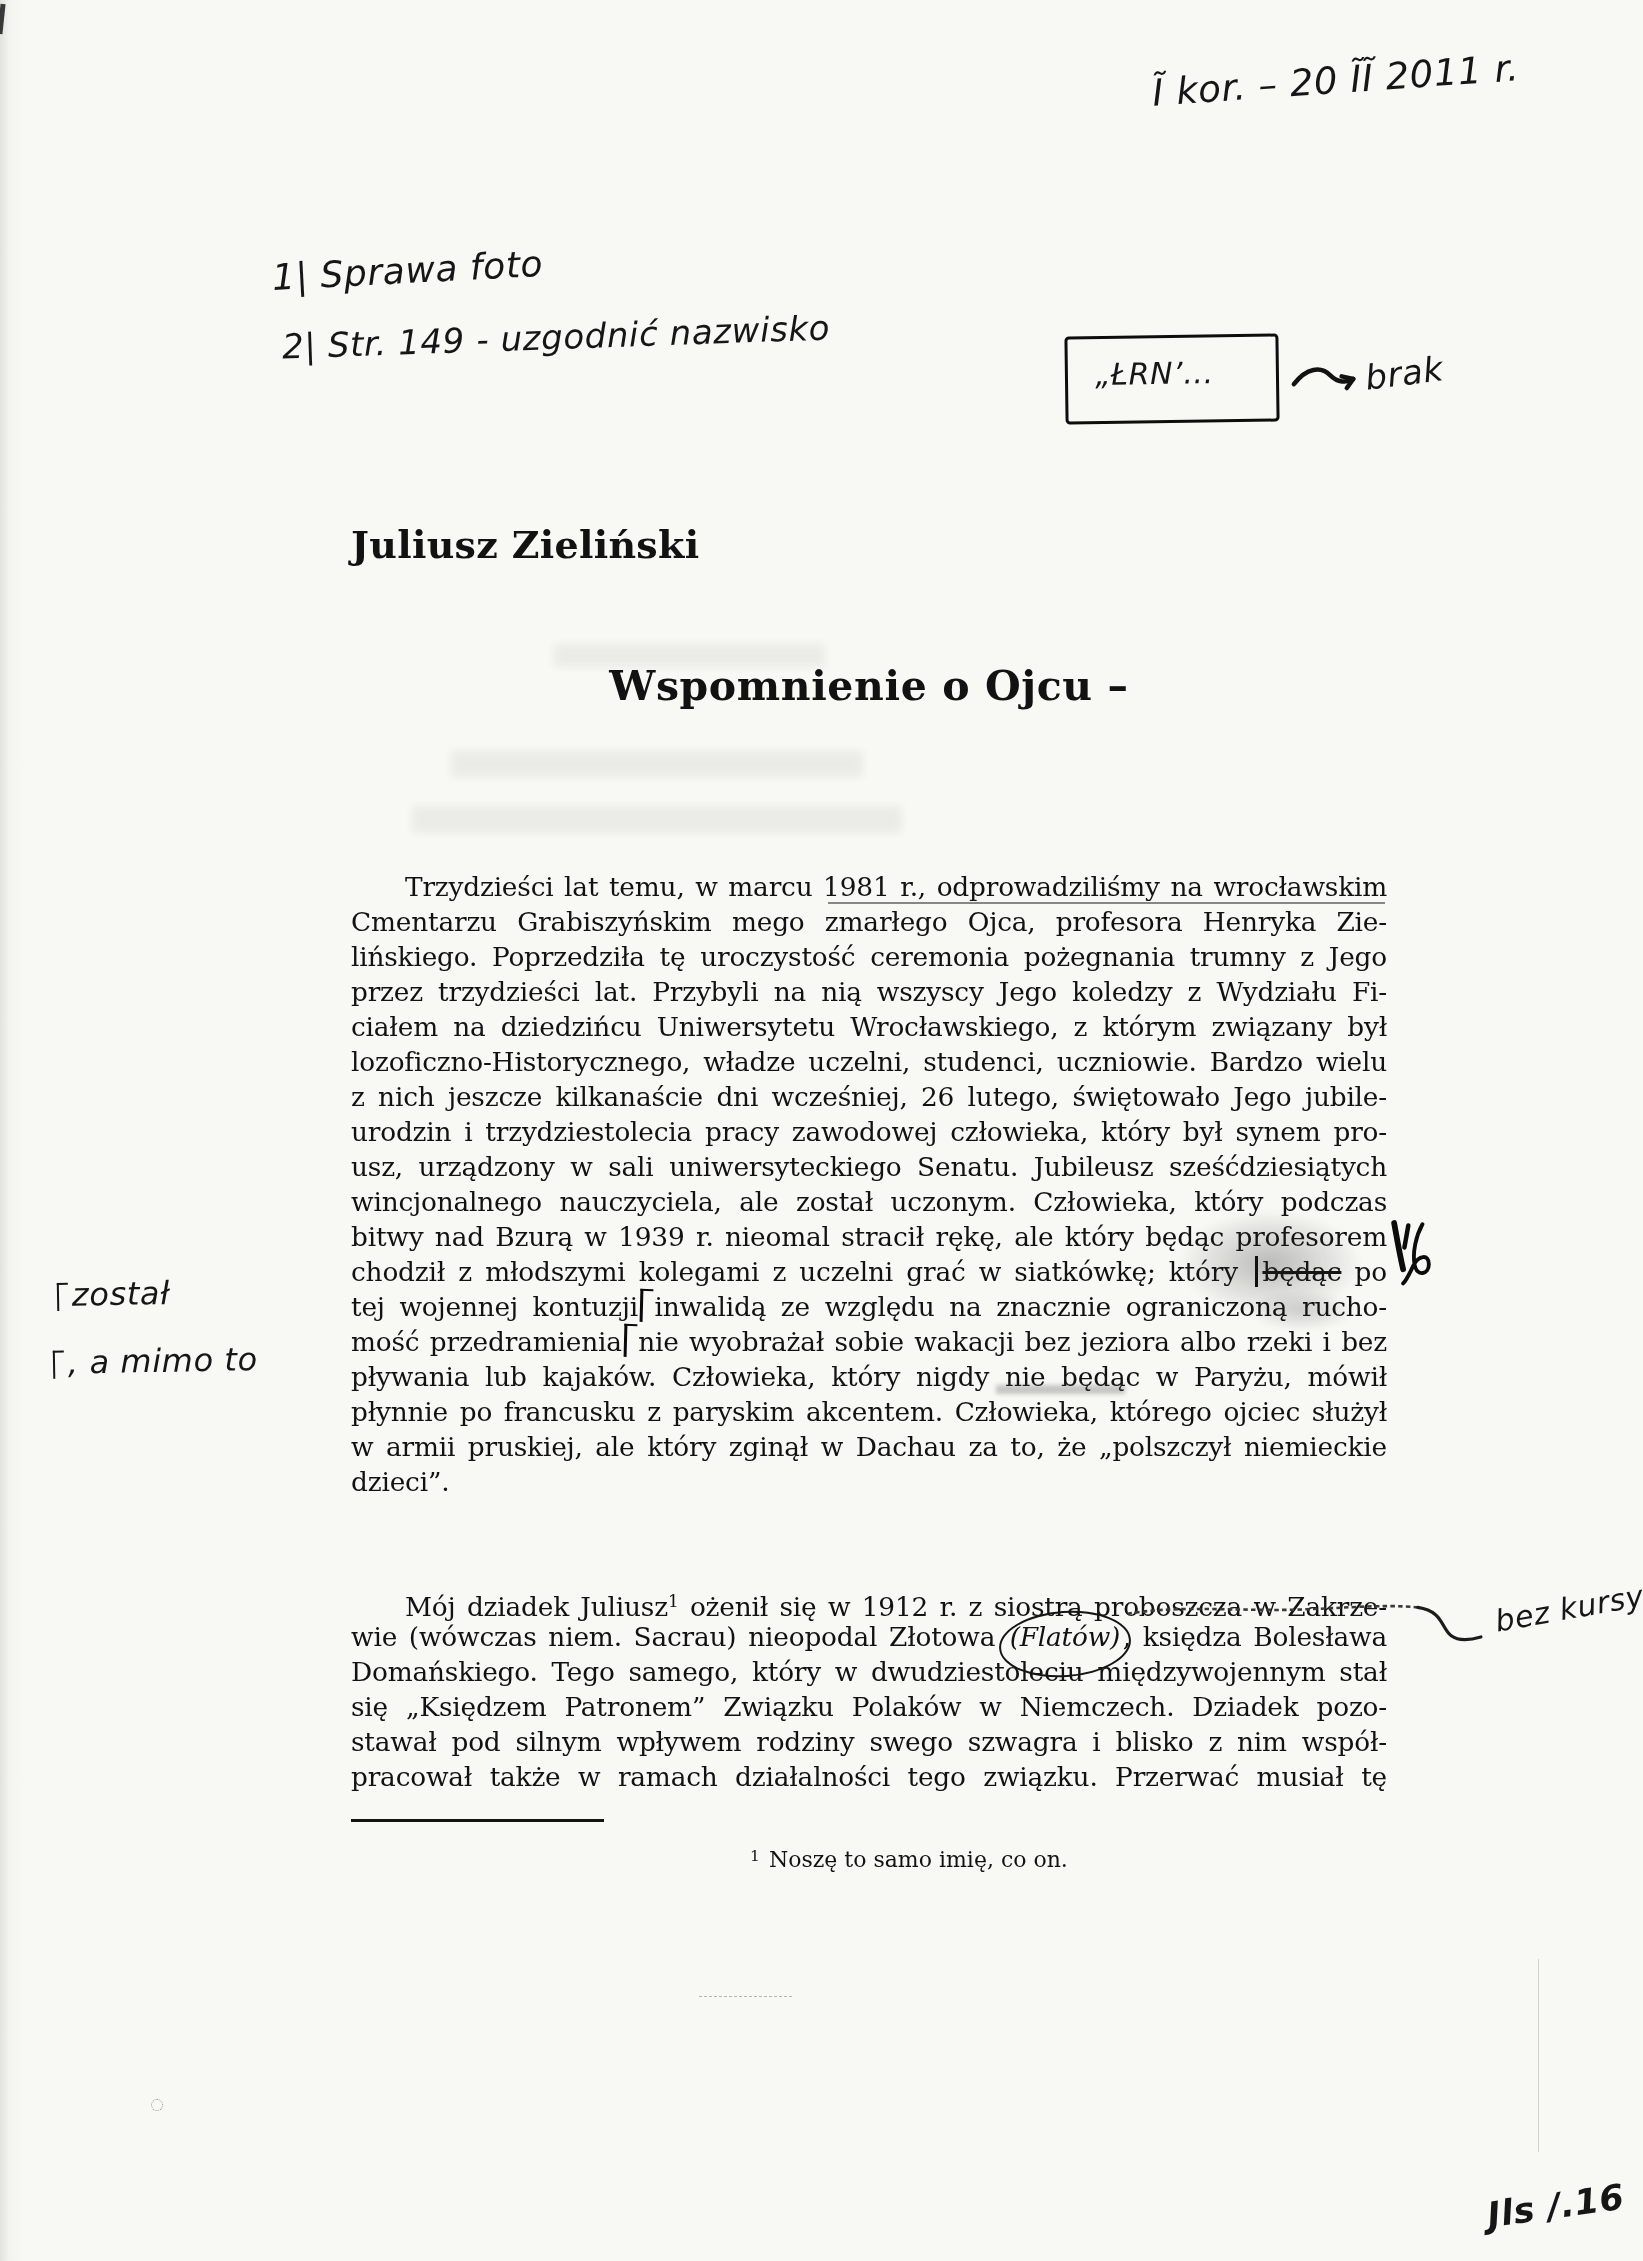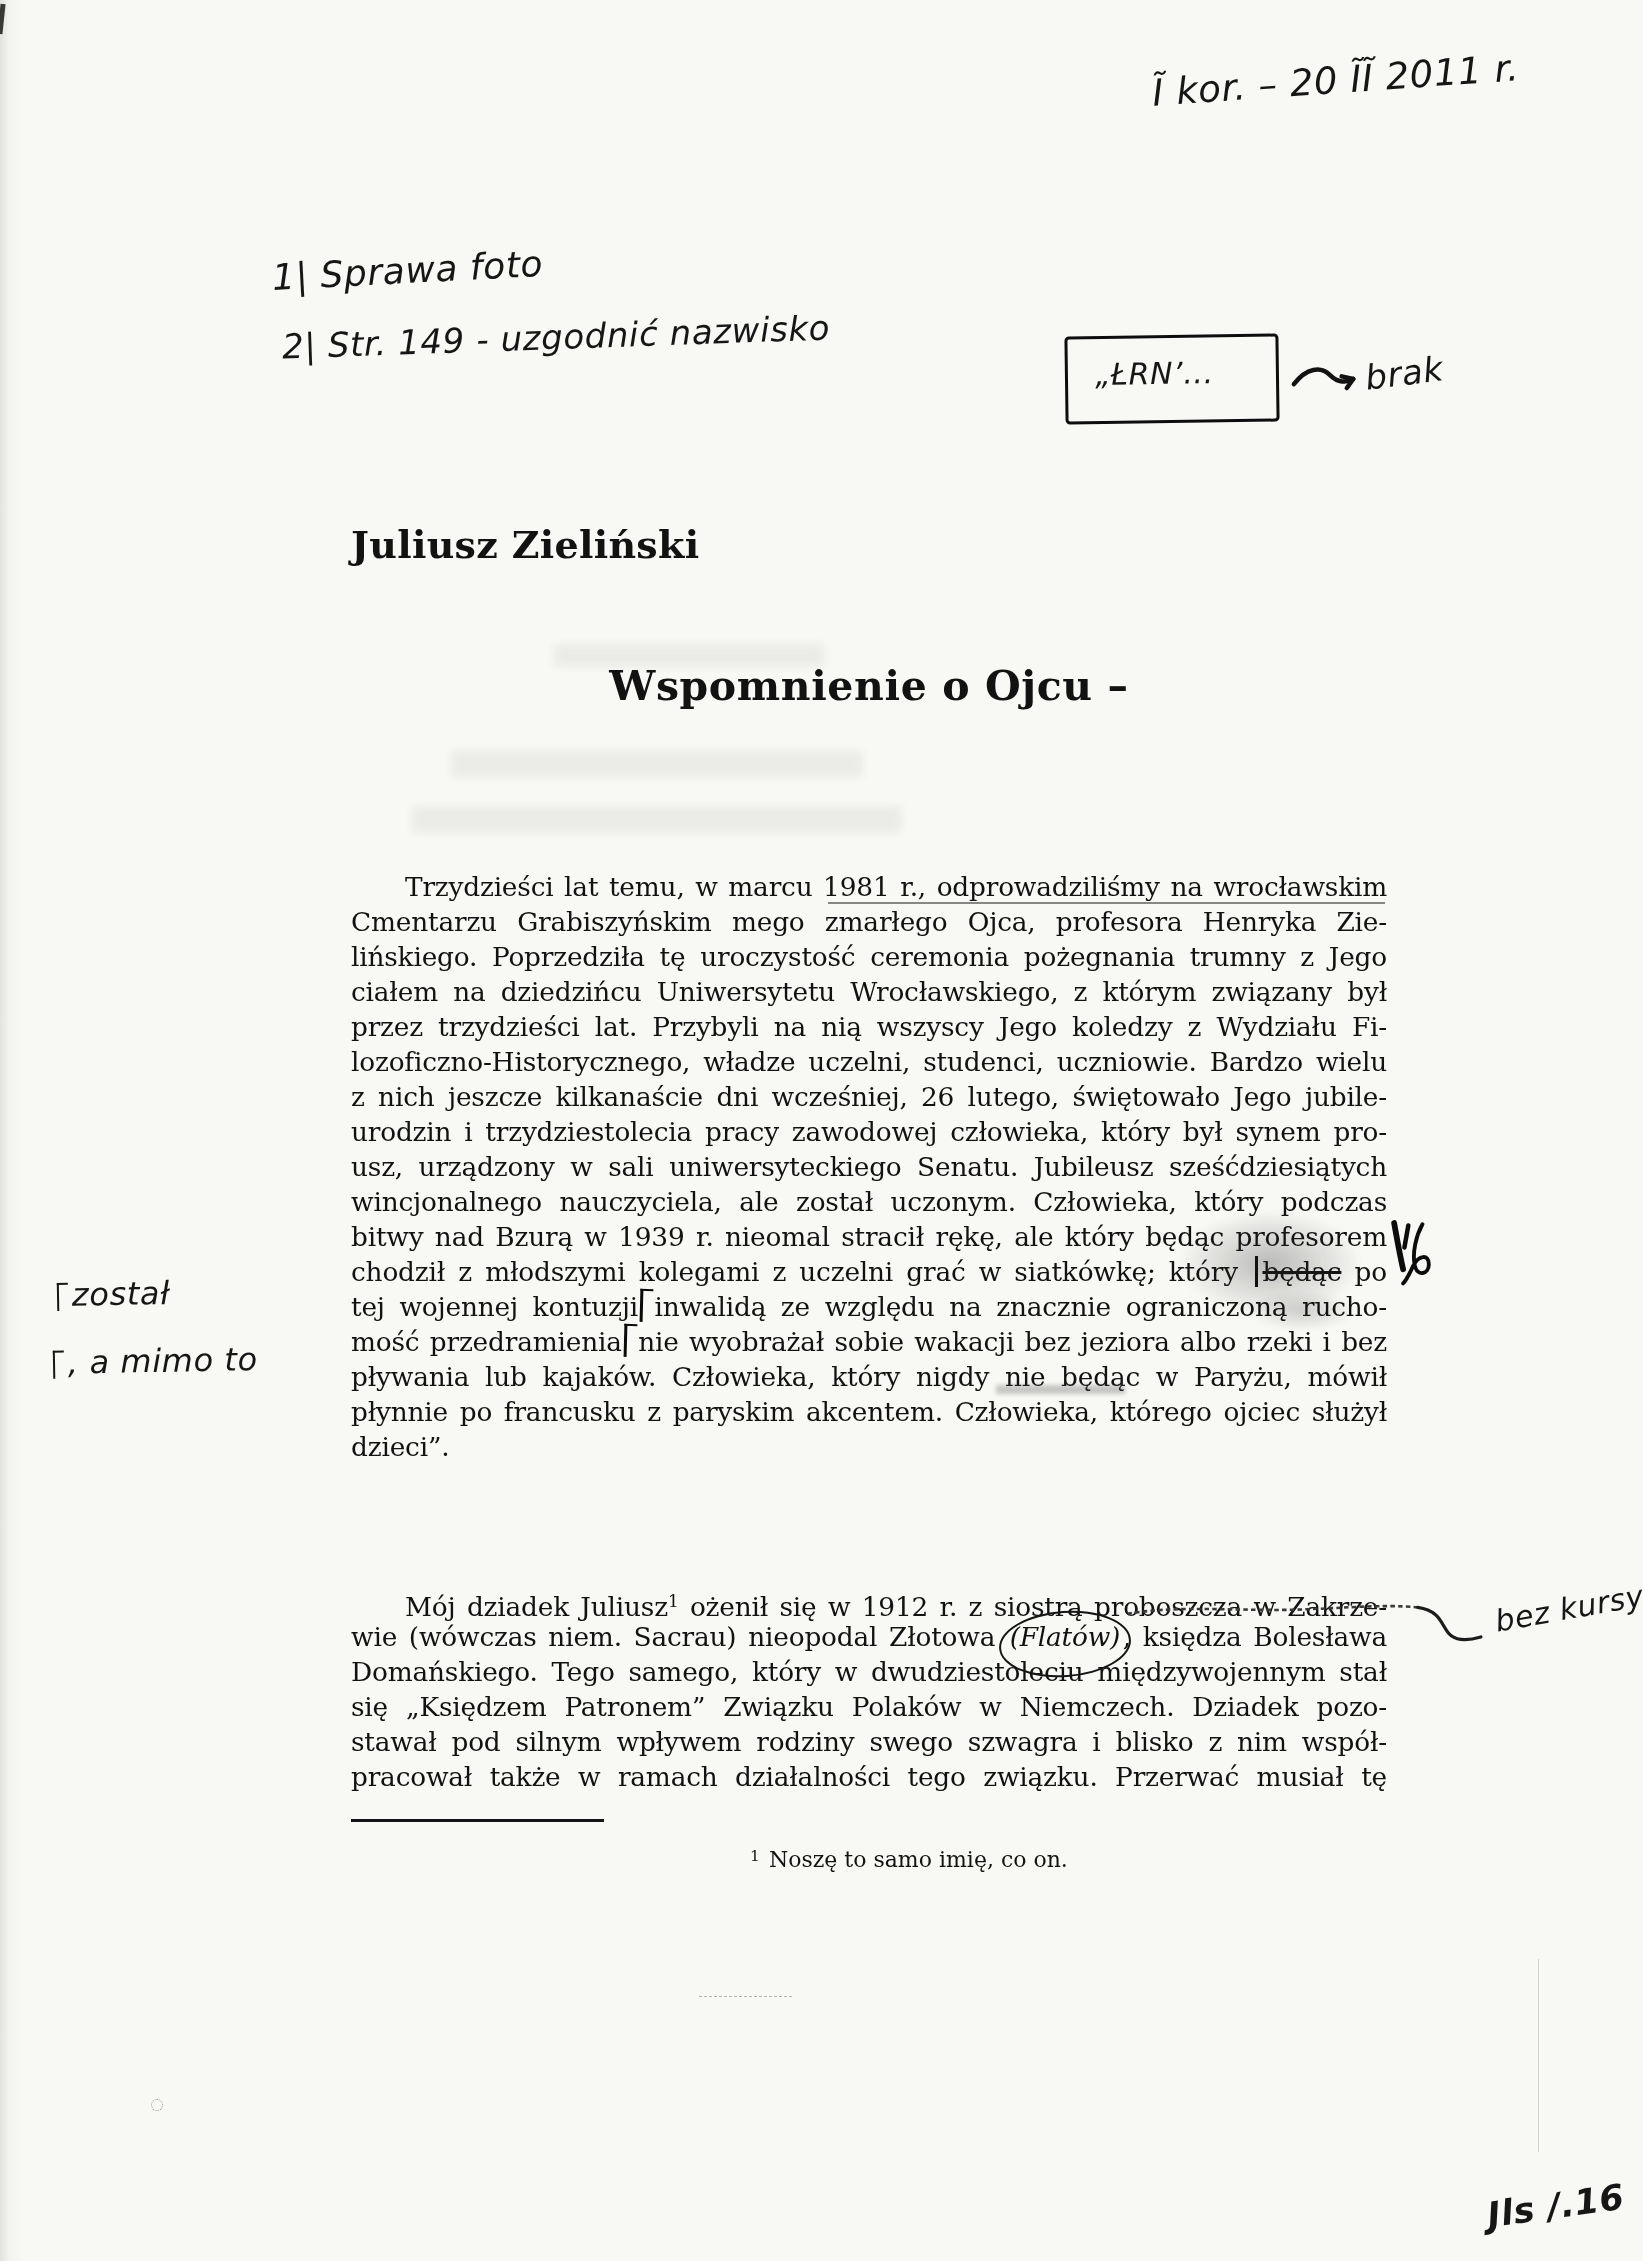--- a/index.html
+++ b/index.html
@@ -98,41 +98,42 @@
   <div class="abs hand" style="left:1365px;top:353px;font-size:34px;transform:rotate(-7deg);">brak</div>
 
   <div class="abs body-col author" style="top:522px;">Juliusz Zieliński</div>
 
   <div class="abs body-col title" style="top:659px;">Wspomnienie o Ojcu –</div>
 
   <div class="abs body-col" style="top:869px;">
     <div class="tline jline indent">Trzydzieści lat temu, w marcu 1981 r., odprowadziliśmy na wrocławskim</div>
     <div class="tline jline">Cmentarzu Grabiszyńskim mego zmarłego Ojca, profesora Henryka Zie-</div>
     <div class="tline jline">lińskiego. Poprzedziła tę uroczystość ceremonia pożegnania trumny z Jego</div>
+    <div class="tline jline">przez trzydzieści lat. Przybyli na nią wszyscy Jego koledzy z Wydziału Fi-</div>
     <div class="tline jline">ciałem na dziedzińcu Uniwersytetu Wrocławskiego, z którym związany był</div>
-    <div class="tline jline">przez trzydzieści lat. Przybyli na nią wszyscy Jego koledzy z Wydziału Fi-</div>
     <div class="tline jline">lozoficzno-Historycznego, władze uczelni, studenci, uczniowie. Bardzo wielu</div>
     <div class="tline jline">z nich jeszcze kilkanaście dni wcześniej, 26 lutego, świętowało Jego jubile-</div>
     <div class="tline jline">urodzin i trzydziestolecia pracy zawodowej człowieka, który był synem pro-</div>
     <div class="tline jline">usz, urządzony w sali uniwersyteckiego Senatu. Jubileusz sześćdziesiątych</div>
     <div class="tline jline">wincjonalnego nauczyciela, ale został uczonym. Człowieka, który podczas</div>
     <div class="tline jline">bitwy nad Bzurą w 1939 r. nieomal stracił rękę, ale który będąc profesorem</div>
     <div class="tline jline">
       <span>chodził z młodszymi kolegami z uczelni grać w siatkówkę; który</span>
       <span class="struck">będąc</span>
       <span>po</span>
     </div>
     <div class="tline jline">
       <span>tej wojennej kontuzji</span><span class="gmark"></span><span>inwalidą ze względu na znacznie ograniczoną rucho-</span>
     </div>
     <div class="tline jline">
       <span>mość przedramienia</span><span class="gmark"></span><span>nie wyobrażał sobie wakacji bez jeziora albo rzeki i bez</span>
     </div>
     <div class="tline jline">pływania lub kajaków. Człowieka, który nigdy nie będąc w Paryżu, mówił</div>
     <div class="tline jline">płynnie po francusku z paryskim akcentem. Człowieka, którego ojciec służył</div>
+    <div class="tline jline">w armii pruskiej, ale który zginął w Dachau za to, że „polszczył niemieckie</div>
     <div class="tline">dzieci”.</div>
   </div>
 
   <div class="abs" style="left:828px;top:902px;width:557px;height:1.9px;background:#2a2a2a;opacity:.55;"></div>
   <div class="abs smudge" style="left:1141px;top:1189px;width:258px;height:148px;
               background:radial-gradient(closest-side, rgba(45,45,45,.30), rgba(45,45,45,0) 72%);"></div>
   <div class="abs smudge" style="left:1224px;top:1282px;width:155px;height:58px;
               background:radial-gradient(closest-side, rgba(45,45,45,.20), rgba(45,45,45,0) 70%);"></div>
   <div class="abs smudge" style="left:996px;top:1385px;width:129px;height:9px;background:rgba(80,80,80,.30);"></div>
 

